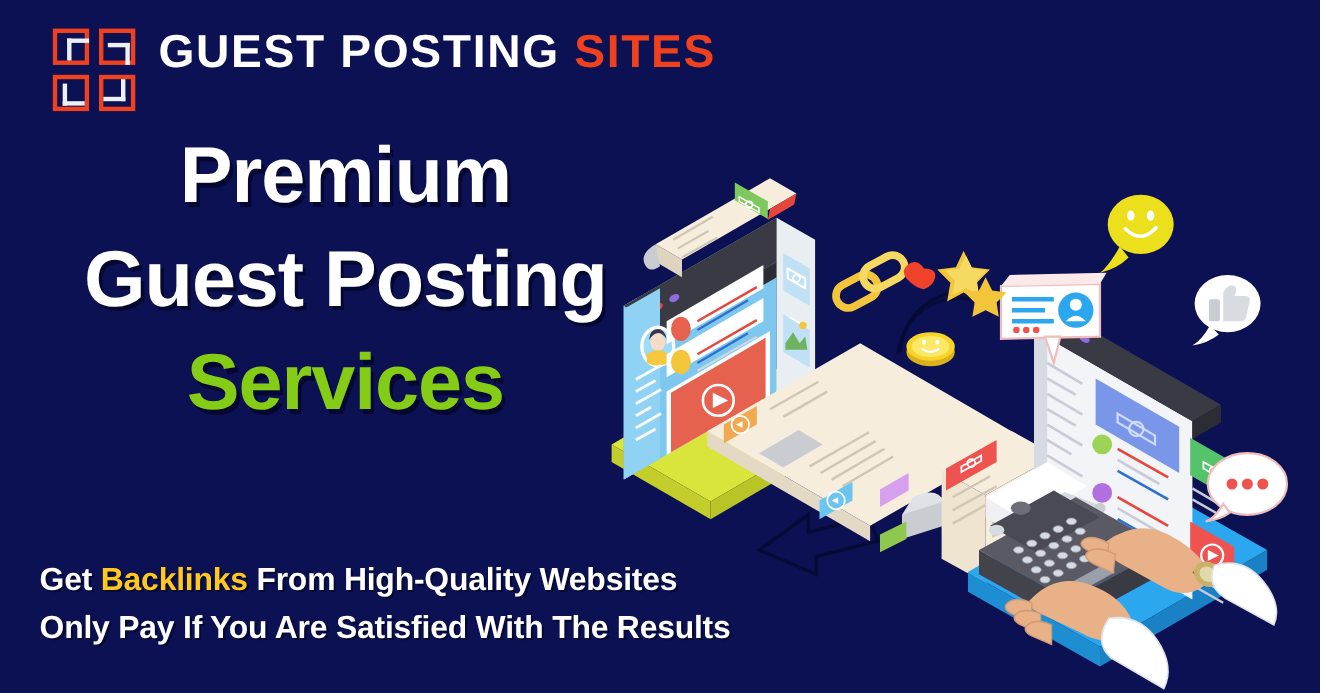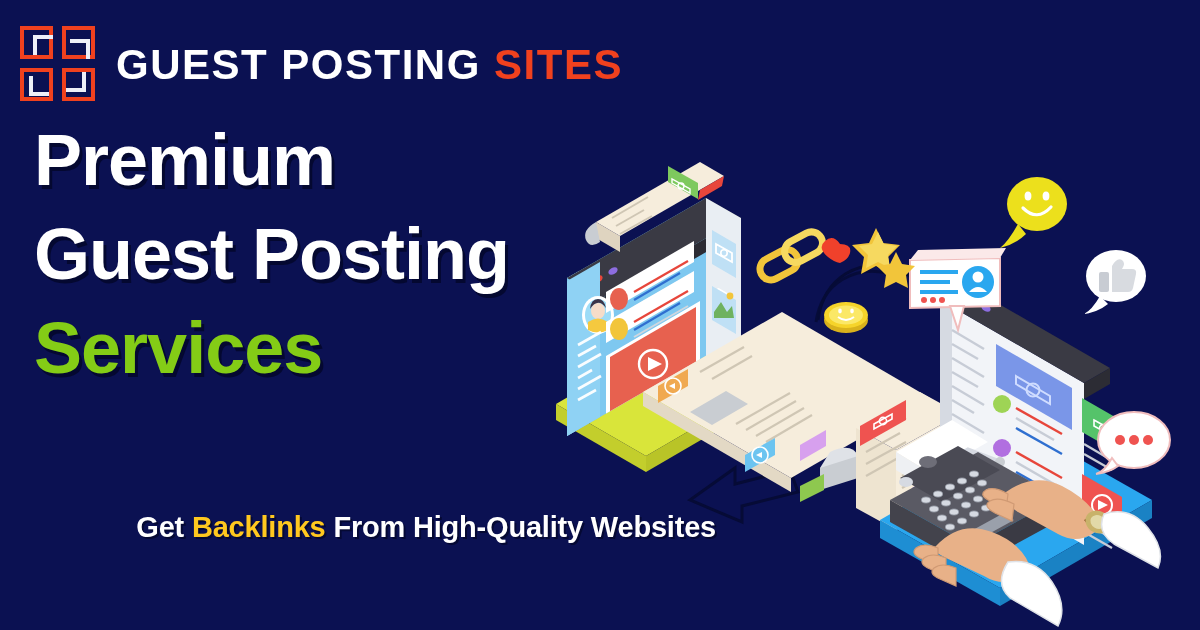--- a/index.html
+++ b/index.html
@@ -11,22 +11,22 @@
     position: relative;
     width: 1200px; height: 630px;
     background: #0b1152;
     overflow: hidden;
     font-family: "Liberation Sans", sans-serif;
   }
 
   
   #logo-row {
     position: absolute;
-    left: 20px; top: 26px;
-    display: flex; align-items: center; gap: 18px;
+    left: 48px; top: 26px;
+    display: flex; gap: 18px;
   }
   #logo-mark {
     position: relative;
     width: 78px; height: 78px;
     flex: 0 0 auto;
   }
   .lm-sq {
     position: absolute;
     width: 33px; height: 33px;
     border: 4px solid #f0411e;
@@ -56,20 +56,21 @@
     white-space: nowrap;
   }
   .lt-white { color: #ffffff; }
   .lt-red   { color: #f0411e; }
 
   
   #headline {
     position: absolute;
     left: 34px; top: 124px;
     width: 560px;
+    text-align: center;
   }
   .hl-line {
     font-family: "Liberation Sans", sans-serif;
     font-weight: bold;
     font-size: 72px;
     line-height: 1.0;
     letter-spacing: -1px;
     color: #ffffff;
     text-shadow: 3px 4px 0 rgba(3,6,38,0.75);
     margin-bottom: 22px;
@@ -85,21 +86,20 @@
   }
   .tg-line {
     font-family: "Liberation Sans", sans-serif;
     font-weight: bold;
     font-size: 29px;
     line-height: 1.52;
     color: #ffffff;
     letter-spacing: -0.2px;
     text-shadow: 2px 2px 0 rgba(3,6,38,0.7);
     white-space: nowrap;
-    text-align: right;
   }
   .tg-accent { color: #ffc81f; }
 
   
   #art { position: absolute; left: 0; top: 0; width: 1200px; height: 630px; }
 </style>
 </head>
 <body style="background: rgb(11, 17, 82);">
 
 <div id="banner">
@@ -489,15 +489,16 @@
   </div>
 
   <div id="headline">
     <div class="hl-line">Premium</div>
     <div class="hl-line">Guest Posting</div>
     <div class="hl-line accent">Services</div>
   </div>
 
   <div id="tagline">
     <div class="tg-line"><span>Get </span><span class="tg-accent">Backlinks</span><span> From High-Quality Websites</span></div>
+    <div class="tg-line">Only Pay If You Are Satisfied With The Results</div>
   </div>
 
 </div>
 
 </body></html>

